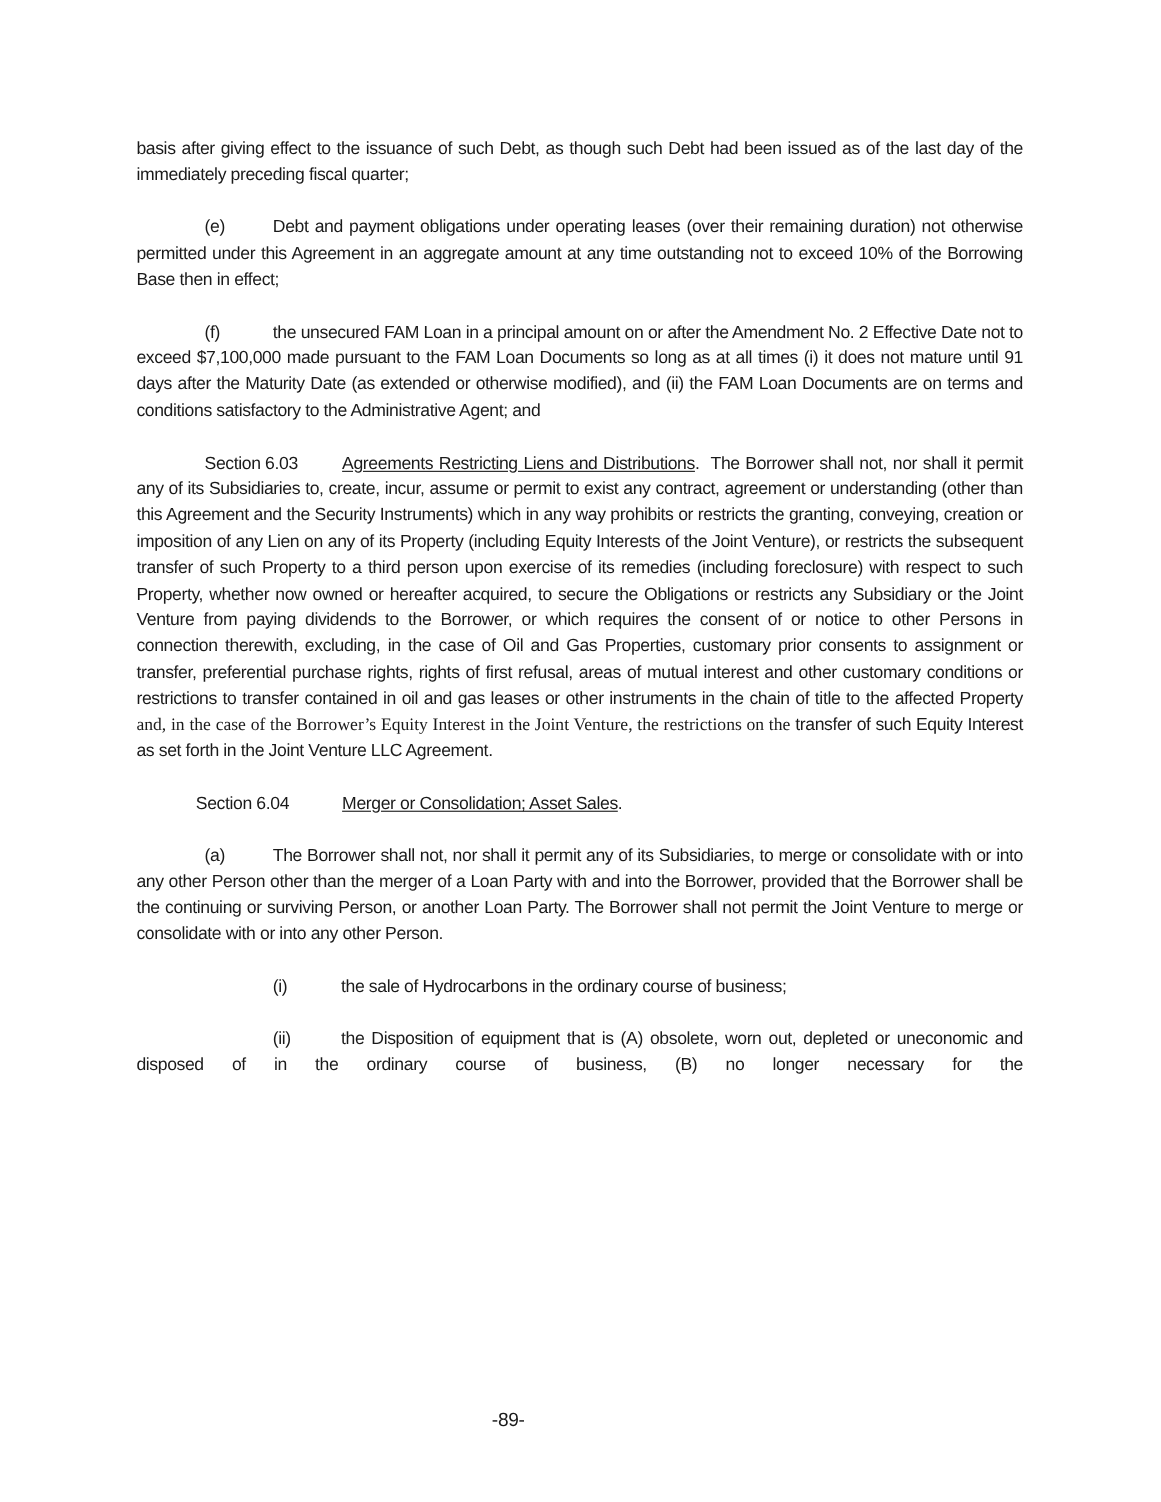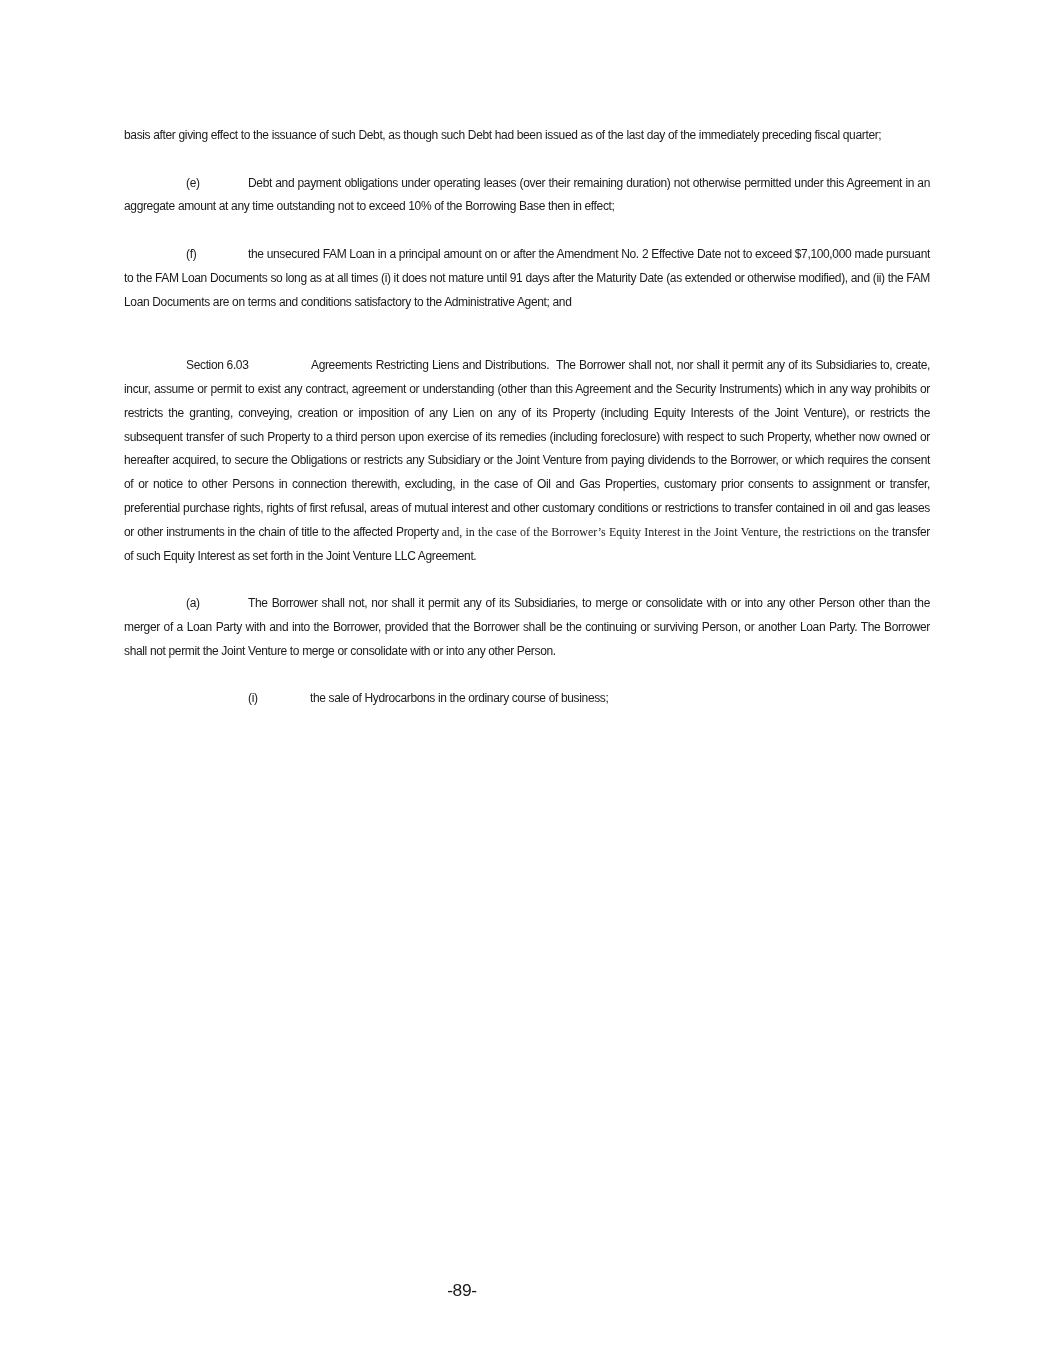--- a/index.html
+++ b/index.html
@@ -3,32 +3,32 @@
 <meta charset="utf-8">
 <style>
   html, body { margin: 0; padding: 0; background: #ffffff; }
   body {
     width: 1055px; height: 1365px; position: relative; overflow: hidden;
     font-family: "Liberation Sans", sans-serif;
     color: #1a1a1a;
   }
   .page {
     position: absolute; left: 124px; top: 124px; width: 806px;
-    font-size: 12px; line-height: 23.8px;
+    font-size: 16px; line-height: 23.8px;
     letter-spacing: -0.35px;
   }
   .p {
     margin: 0 0 23.8px 0;
     text-align: justify;
     text-align-last: left;
   }
   .p.indent { text-indent: 62px; }
   .num { display: inline-block; width: 62px; text-indent: 0; }
-  .sec-label { display: inline-block; width: 125px; text-indent: 0; margin-top: 16px; }
-  .u { text-underline-offset: 2px; }
+  .sec-label { display: inline-block; width: 125px; text-indent: 0; }
+  .u { text-decoration: underline; text-underline-offset: 2px; }
   .serif { font-family: "Liberation Serif", serif; letter-spacing: 0; }
   .heading-604 { margin: 0 0 23.8px 54px; }
   .heading-604 .sec-label { width: 133px; }
   .sub { text-indent: 124px; }
   .sub .num { width: 62px; }
   .page-number {
     position: absolute; left: 0; width: 924px; top: 1280px;
     text-align: center; font-size: 17.4px; letter-spacing: -0.3px;
   }
 </style>
@@ -39,22 +39,24 @@
 
   <p class="p">basis after giving effect to the issuance of such Debt, as though such Debt had been issued as of the last day of the immediately preceding fiscal quarter;</p>
 
   <p class="p indent"><span class="num">(e)</span><span>Debt and payment obligations under operating leases (over their remaining duration) not otherwise permitted under this Agreement in an aggregate amount at any time outstanding not to exceed 10% of the Borrowing Base then in effect;</span></p>
 
   <p class="p indent"><span class="num">(f)</span><span>the unsecured FAM Loan in a principal amount on or after the Amendment No. 2 Effective Date not to exceed $7,100,000 made pursuant to the FAM Loan Documents so long as at all times (i) it does not mature until 91 days after the Maturity Date (as extended or otherwise modified), and (ii) the FAM Loan Documents are on terms and conditions satisfactory to the Administrative Agent; and</span></p>
 
 
   <p class="p indent"><span class="sec-label">Section 6.03</span><span class="u">Agreements Restricting Liens and Distributions</span><span>.</span>&nbsp; <span>The Borrower shall not, nor shall it permit any of its Subsidiaries to, create, incur, assume or permit to exist any contract, agreement or understanding (other than this Agreement and the Security Instruments) which in any way prohibits or restricts the granting, conveying, creation or imposition of any Lien on any of its Property (including Equity Interests of the Joint Venture), or restricts the subsequent transfer of such Property to a third person upon exercise of its remedies (including foreclosure) with respect to such Property, whether now owned or hereafter acquired, to secure the Obligations or restricts any Subsidiary or the Joint Venture from paying dividends to the Borrower, or which requires the consent of or notice to other Persons in connection therewith, excluding, in the case of Oil and Gas Properties, customary prior consents to assignment or transfer, preferential purchase rights, rights of first refusal, areas of mutual interest and other customary conditions or restrictions to transfer contained in oil and gas leases or other instruments in the chain of title to the affected Property</span> <span class="serif">and, in the case of the Borrower’s Equity Interest in the Joint Venture, the restrictions on the</span> <span>transfer of such Equity Interest as set forth in the Joint Venture LLC Agreement.</span></p>
 
+  <p class="heading-604"><span class="sec-label">Section 6.04</span><span class="u">Merger or Consolidation; Asset Sales</span><span>.</span></p>
 
   <p class="p indent"><span class="num">(a)</span><span>The Borrower shall not, nor shall it permit any of its Subsidiaries, to merge or consolidate with or into any other Person other than the merger of a Loan Party with and into the Borrower, provided that the Borrower shall be the continuing or surviving Person, or another Loan Party. The Borrower shall not permit the Joint Venture to merge or consolidate with or into any other Person.</span></p>
 
 
   <p class="p sub"><span class="num">(i)</span><span>the sale of Hydrocarbons in the ordinary course of business;</span></p>
 
+  <p class="p sub" style="text-align-last: justify;"><span class="num">(ii)</span><span>the Disposition of equipment that is (A) obsolete, worn out, depleted or uneconomic and disposed of in the ordinary course of business, (B) no longer necessary for the</span></p>
 
 </div>
 
 <div class="page-number">-89-</div>
 
 </body></html>

